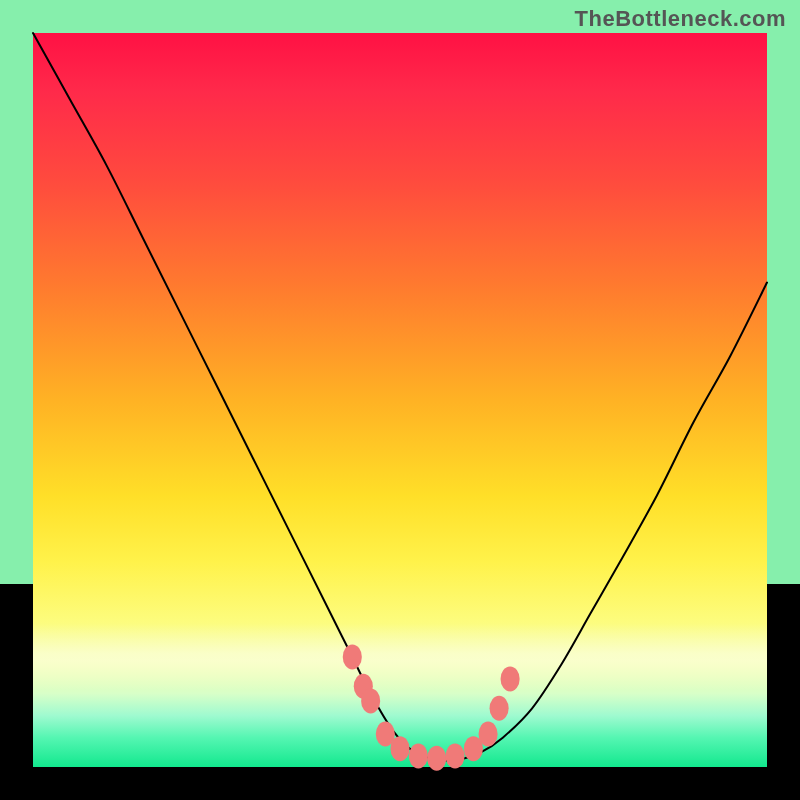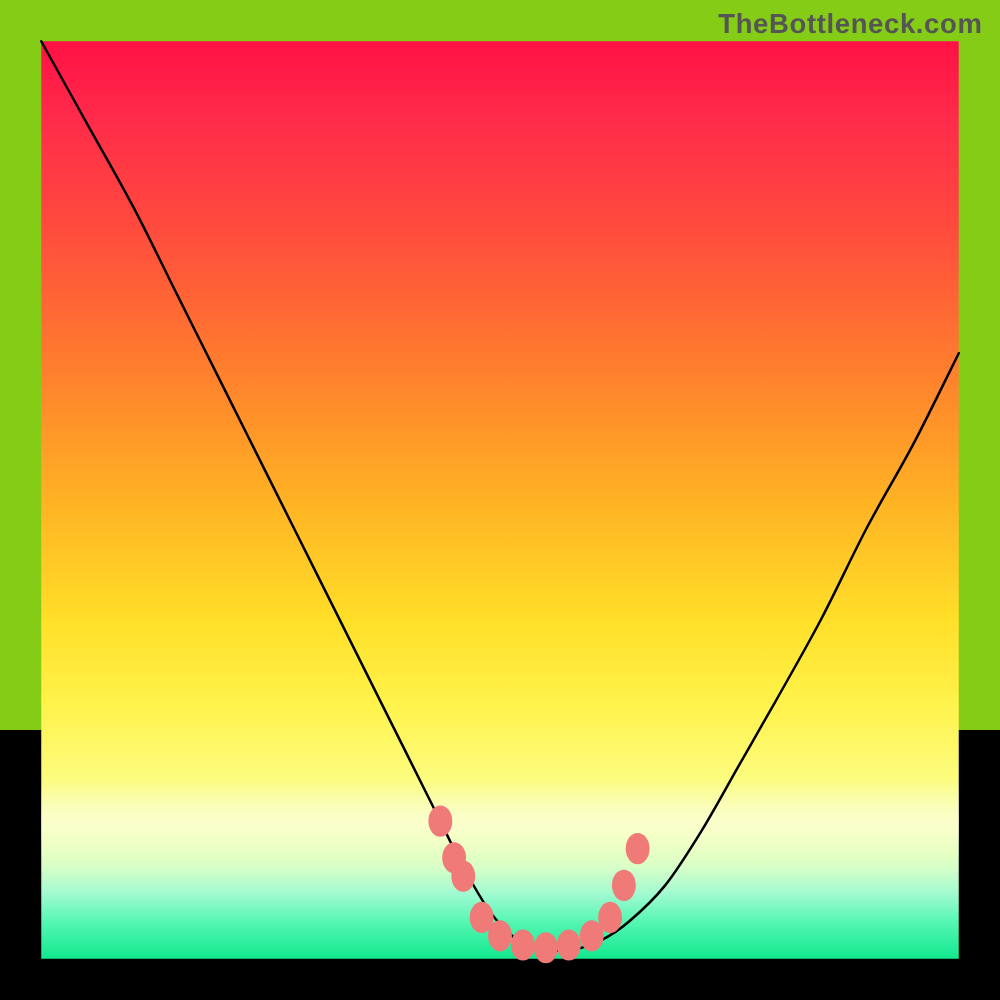--- a/index.html
+++ b/index.html
@@ -8,21 +8,21 @@
     width: 800px;
     height: 800px;
     overflow: hidden;
     background: #000;
     font-family: Arial, Helvetica, sans-serif;
   }
   .frame {
     position: relative;
     width: 800px;
     height: 584px;
-    background: #84cc16;
+    background: #86efac;
   }
   .plot-area {
     position: absolute;
     left: 33px;
     top: 33px;
     width: 734px;
     height: 734px;
     
     background: linear-gradient(
       to bottom,

